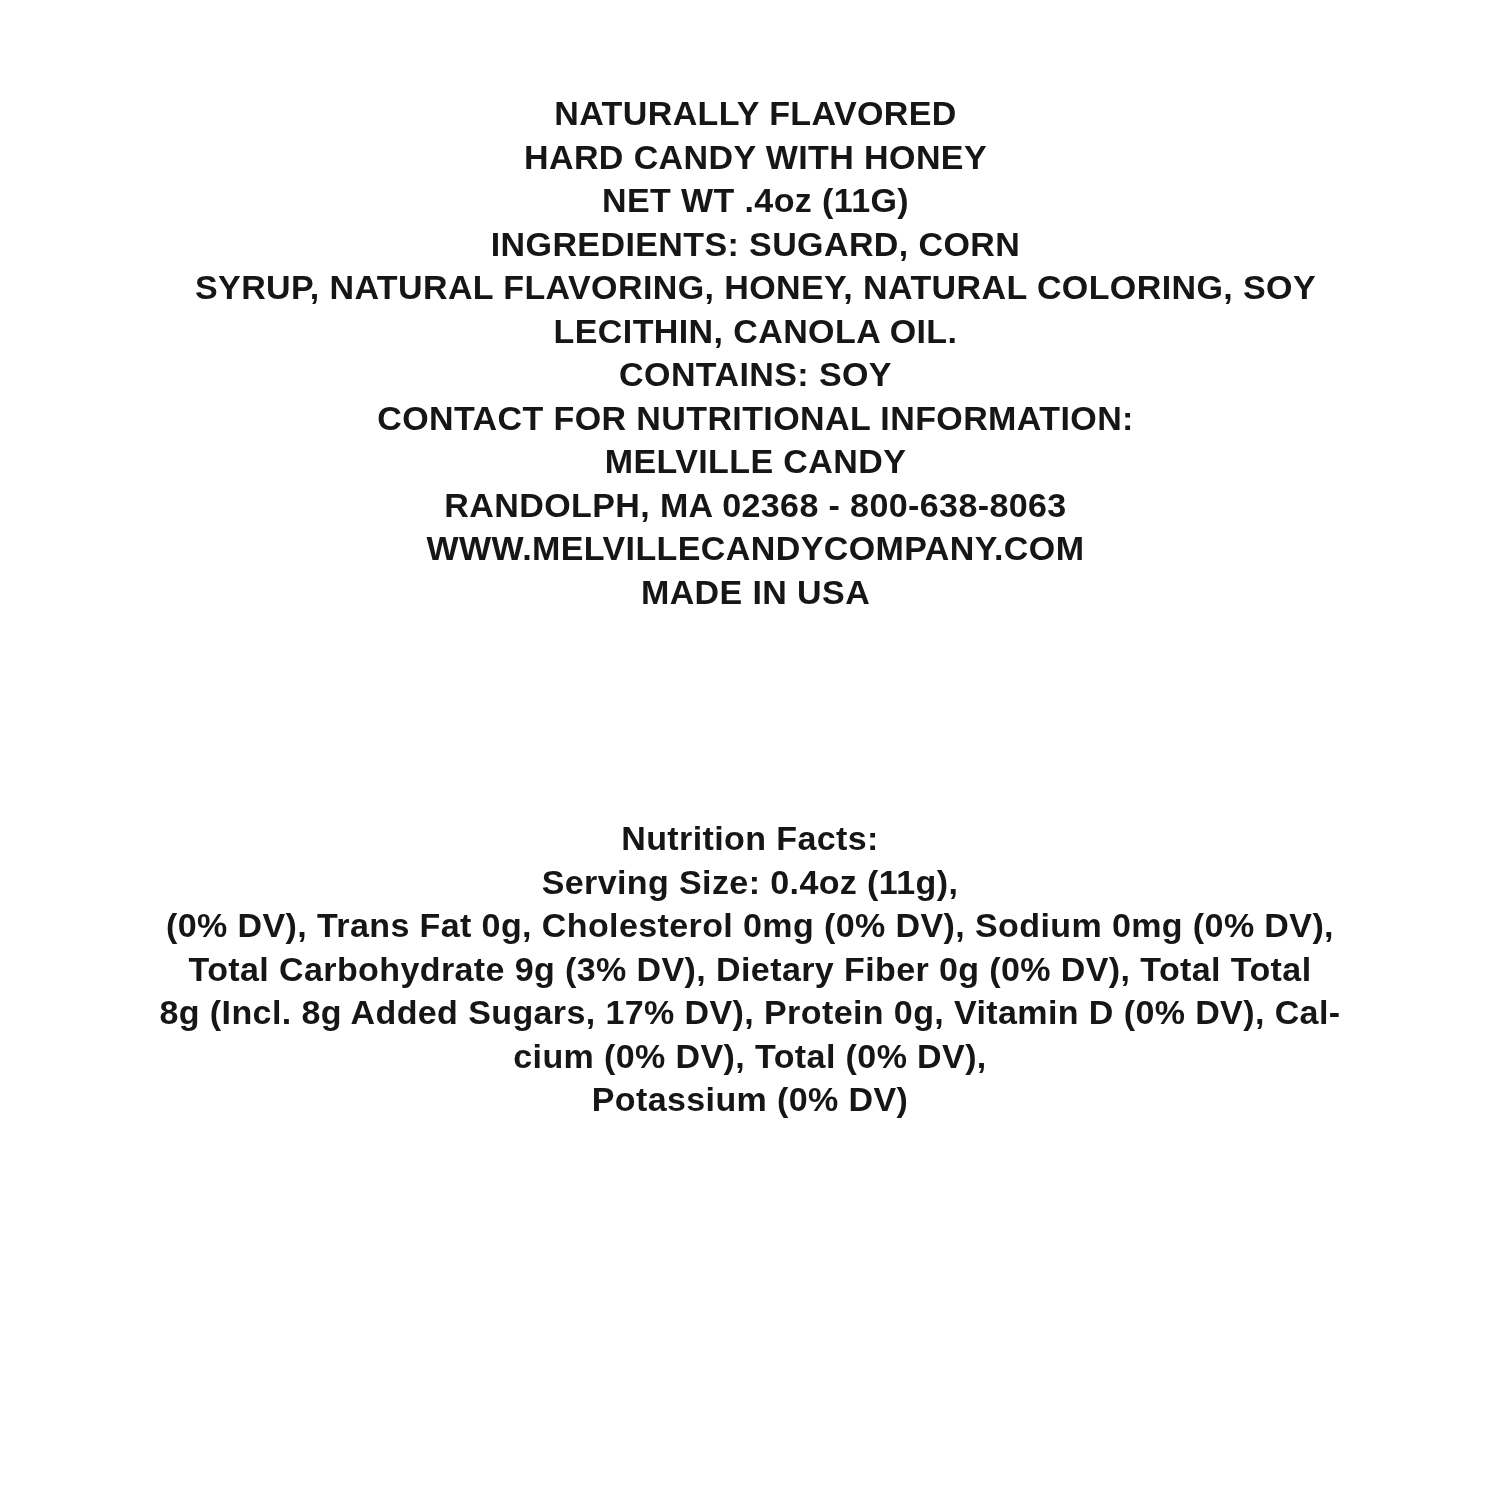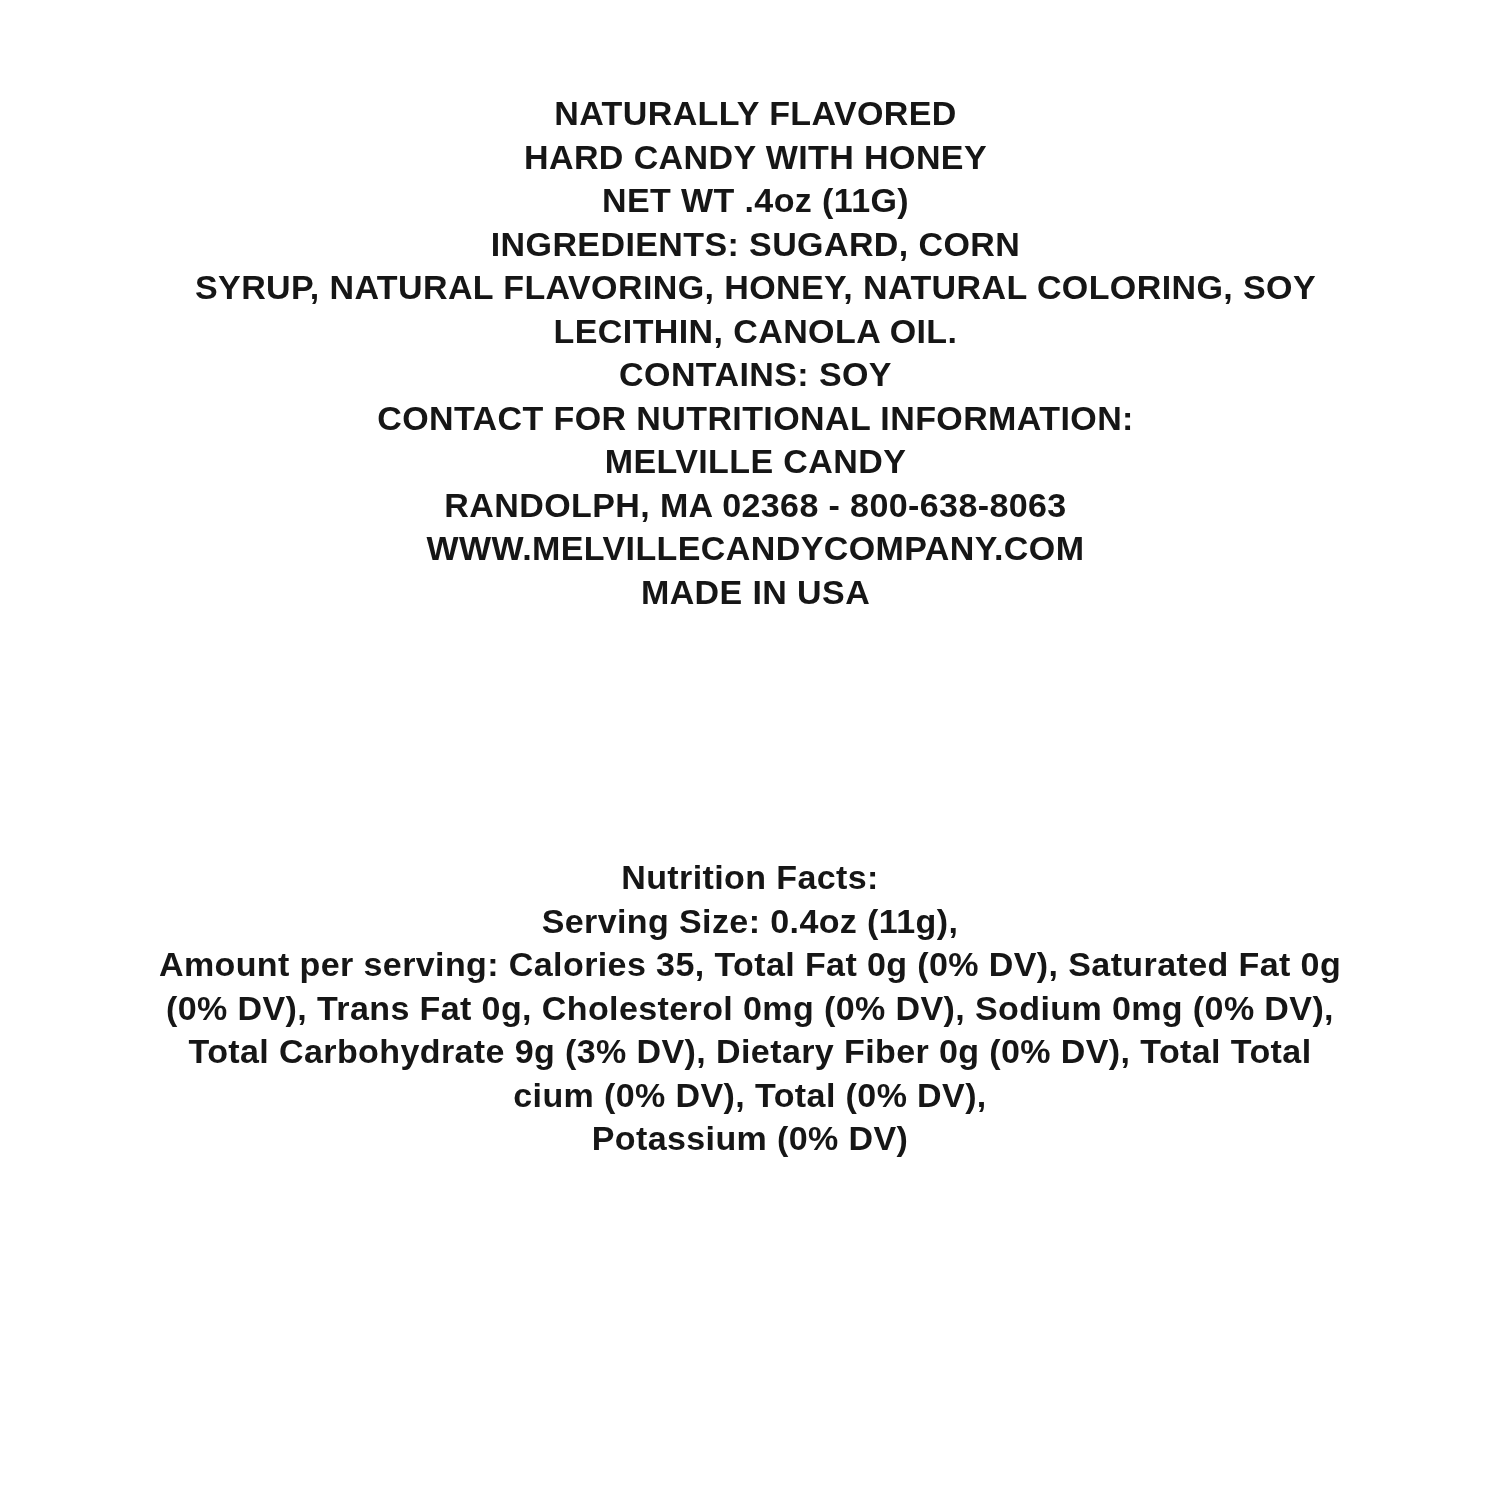--- a/index.html
+++ b/index.html
@@ -15,21 +15,21 @@
     color: #161616;
     overflow: hidden;
   }
   .label-block {
     position: absolute;
     left: 0;
     right: 0;
     text-align: center;
   }
   #header-block { top: 92px; padding-left: 11px; }
-  #nutrition-block { top: 856px; }
+  #nutrition-block { top: 817px; }
   .line {
     font-size: 34px;
     line-height: 43.5px;
     letter-spacing: 0.4px;
     white-space: nowrap;
   }
   .line span.b { font-weight: 700; }
   .line span.r { font-weight: 700; }
 </style>
 </head>
@@ -46,18 +46,18 @@
     <div class="line"><span class="b">CONTACT FOR NUTRITIONAL INFORMATION:</span></div>
     <div class="line"><span class="r">MELVILLE CANDY</span></div>
     <div class="line"><span class="r">RANDOLPH, MA 02368 - 800-638-8063</span></div>
     <div class="line"><span class="r">WWW.MELVILLECANDYCOMPANY.COM</span></div>
     <div class="line"><span class="b">MADE IN USA</span></div>
   </div>
 
 <div id="nutrition-block" class="label-block">
     <div class="line"><span class="b">Nutrition Facts:</span></div>
     <div class="line"><span class="b">Serving Size</span><span class="r">: 0.4oz (11g),</span></div>
-    <div class="line"><span class="b">Amount per serving:</span><span class="r"> Calories 35, Total Fat 0g (0% DV), </span><span class="b">Saturated Fat</span><span class="r"> 0g</span></div>
     <div class="line"><span class="r">(0% DV), </span><span class="b">Trans Fat</span><span class="r"> 0g, </span><span class="b">Cholesterol</span><span class="r"> 0mg (0% DV), </span><span class="b">Sodium</span><span class="r"> 0mg (0% DV),</span></div>
     <div class="line"><span class="b">Total Carbohydrate</span><span class="r"> 9g (3% DV), </span><span class="b">Dietary Fiber</span><span class="r"> 0g (0% DV), </span><span class="b">Total Total</span></div>
+    <div class="line"><span class="r">8g (Incl. 8g </span><span class="b">Added Sugars</span><span class="r">, 17% DV), </span><span class="b">Protein</span><span class="r"> 0g, </span><span class="b">Vitamin D</span><span class="r"> (0% DV), </span><span class="b">Cal-</span></div>
     <div class="line"><span class="b">cium</span><span class="r"> (0% DV), </span><span class="b">Total</span><span class="r"> (0% DV),</span></div>
     <div class="line"><span class="b">Potassium</span><span class="r"> (0% DV)</span></div>
   </div>
 
 </body></html>

